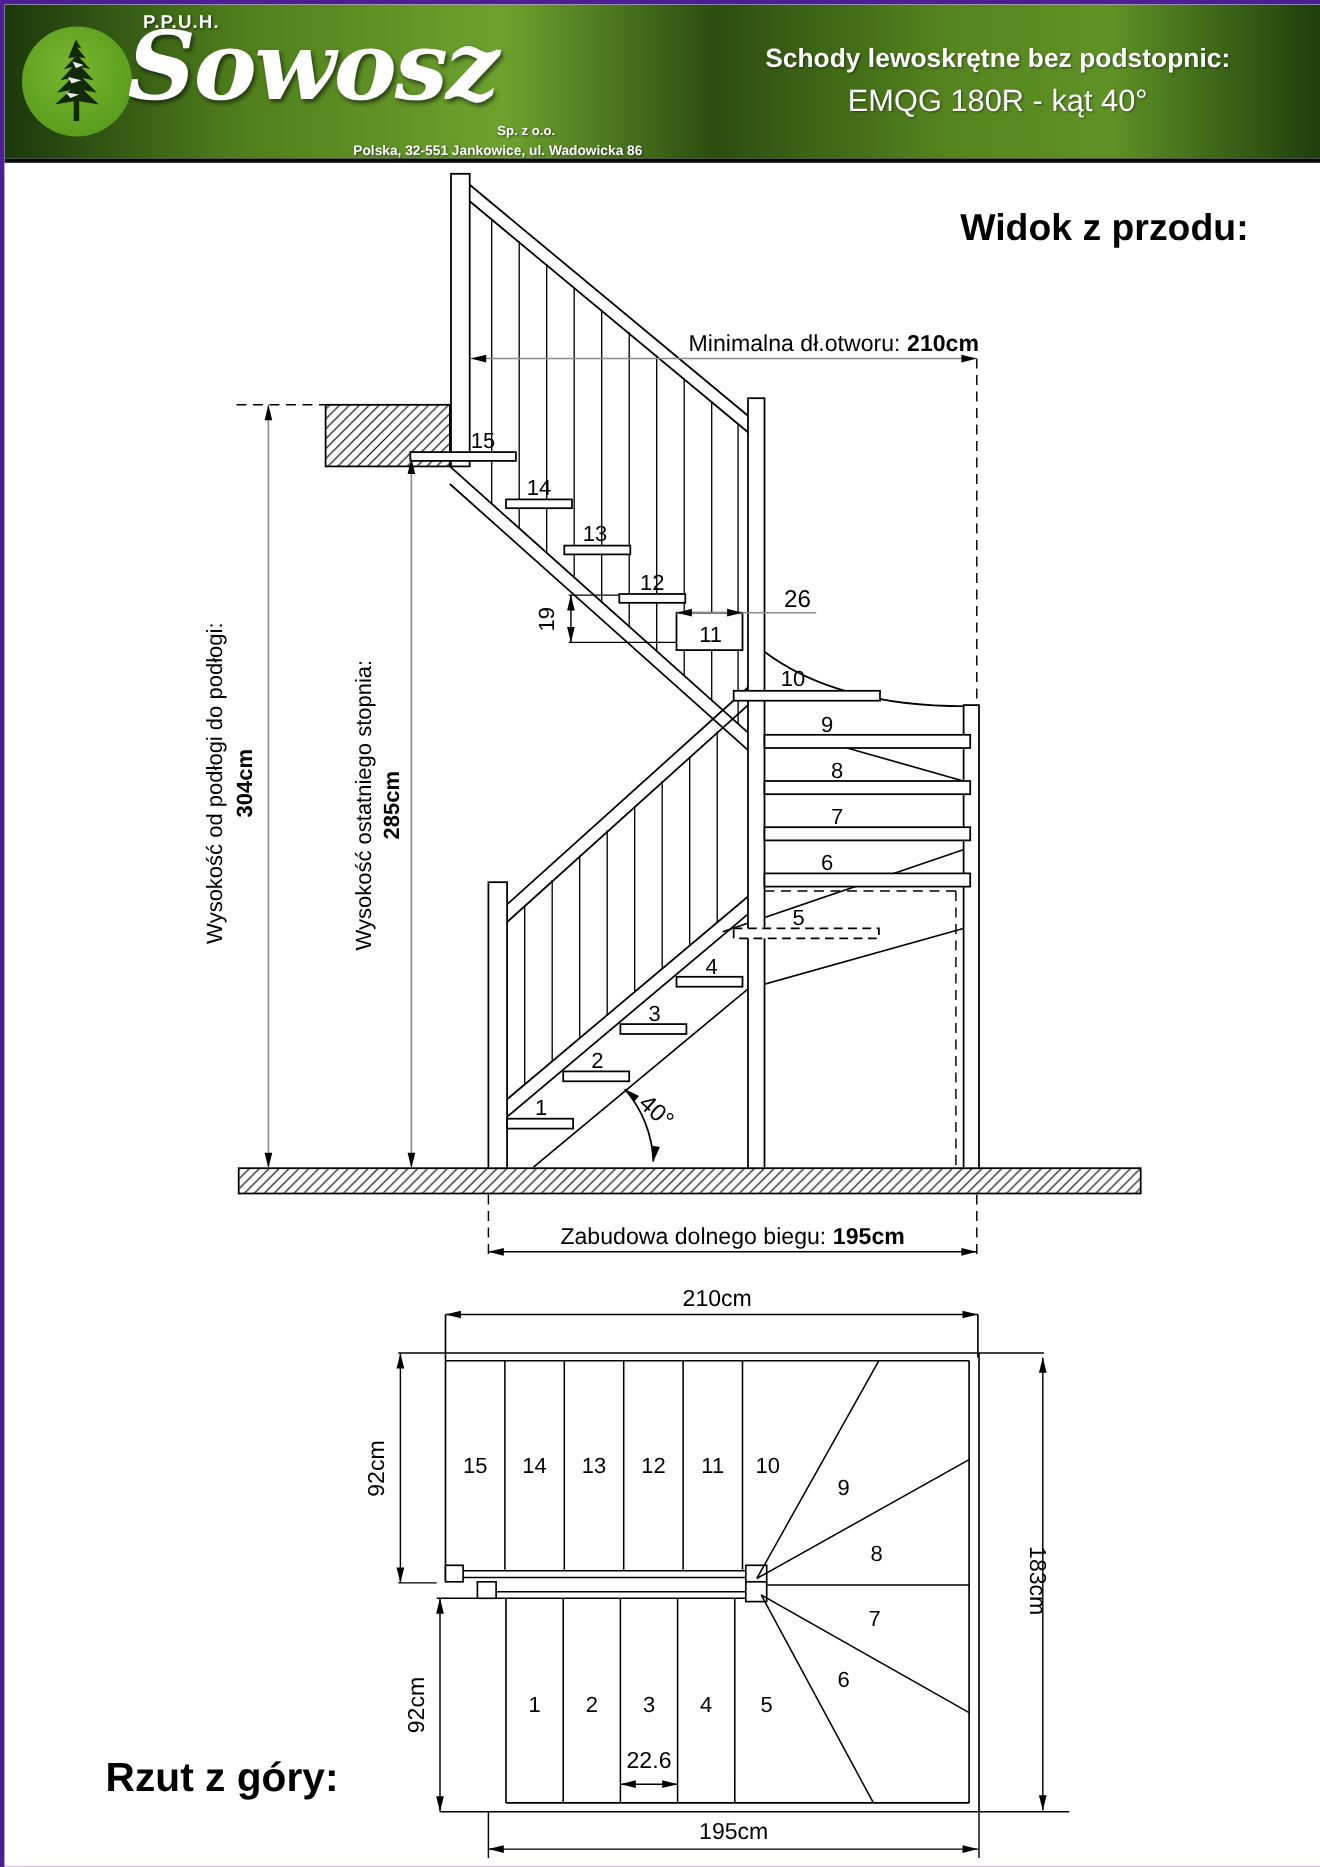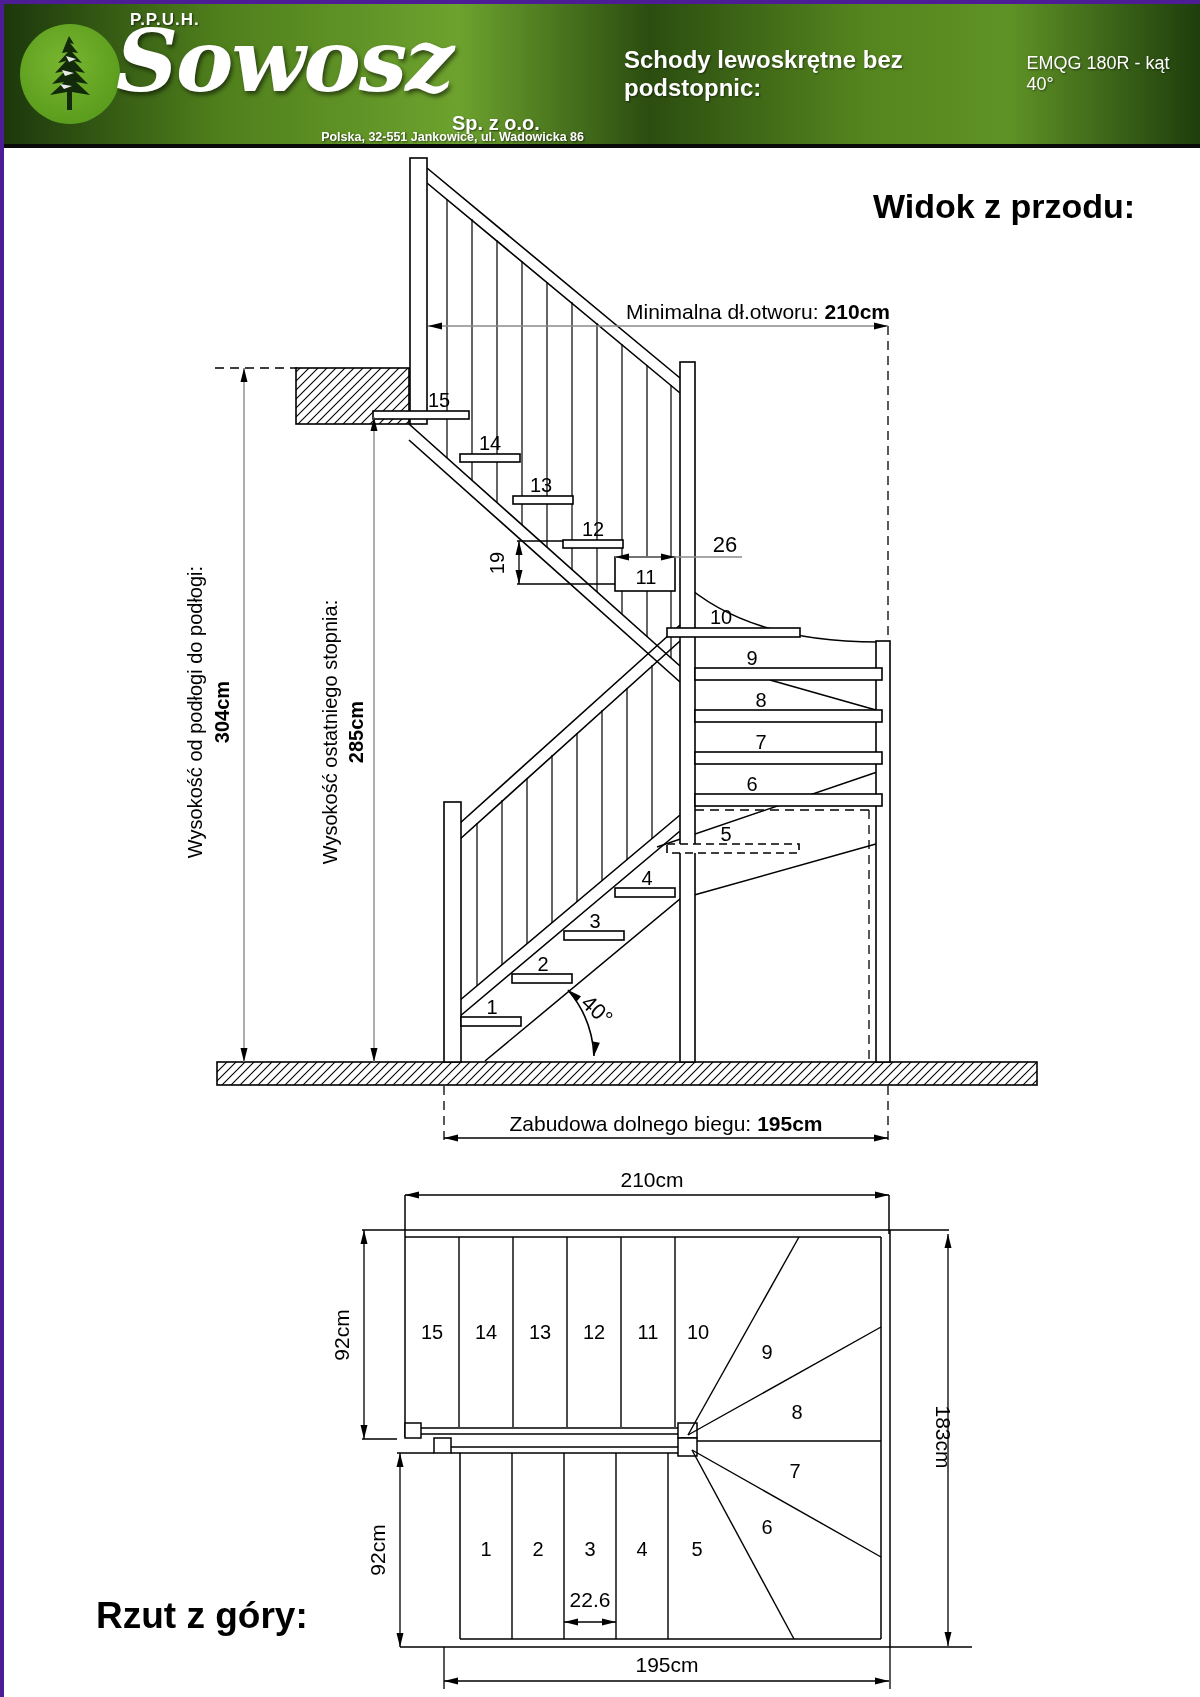--- a/index.html
+++ b/index.html
@@ -20,28 +20,28 @@
     background:radial-gradient(circle at 45% 40%, #79b631 0%, #5a9c1c 75%, #4c8a14 100%);
     display:flex;align-items:center;justify-content:center;
   }
   .ppuh{position:absolute;left:126px;top:6px;color:#fff;font-size:17px;font-weight:bold;letter-spacing:1px;text-shadow:1px 1px 2px rgba(0,0,0,.6);}
   .wordmark{
     position:absolute;left:112px;top:14px;color:#fff;
     font-family:"DejaVu Serif", serif;font-style:italic;font-weight:bold;
     font-size:86px;line-height:86px;letter-spacing:-2px;
     text-shadow:2px 3px 4px rgba(0,0,0,.55);
   }
-  .sp-zoo{position:absolute;left:448px;top:108px;color:#fff;font-size:20px;font-weight:bold;text-shadow:1px 1px 2px rgba(0,0,0,.6);}
+  .sp-zoo{position:absolute;left:448px;top:108px;color:#fff;font-size:12px;font-weight:bold;text-shadow:1px 1px 2px rgba(0,0,0,.6);}
   .address{position:absolute;left:250px;top:126px;width:330px;text-align:right;color:#fff;font-size:12.5px;font-weight:bold;text-shadow:1px 1px 2px rgba(0,0,0,.6);}
   .title-block{
     position:absolute;left:620px;top:0;width:566px;height:140px;
-    display:flex;flex-direction:row;align-items:center;justify-content:center;gap:8px;color:#fff;
+    display:flex;flex-direction:column;align-items:center;justify-content:center;gap:8px;color:#fff;
   }
   .title-line1{font-size:24px;font-weight:bold;text-shadow:1px 1px 2px rgba(0,0,0,.5);}
-  .title-line2{font-size:18px;text-shadow:1px 1px 2px rgba(0,0,0,.5);}
+  .title-line2{font-size:28px;text-shadow:1px 1px 2px rgba(0,0,0,.5);}
   
   .drawing{position:absolute;left:0;top:144px;width:1196px;height:1549px;padding-left:48px;}
   svg text{font-family:"Liberation Sans", sans-serif;fill:#000;}
 </style>
 </head>
 <body>
 
 <div class="page">
 
   <div class="header">

